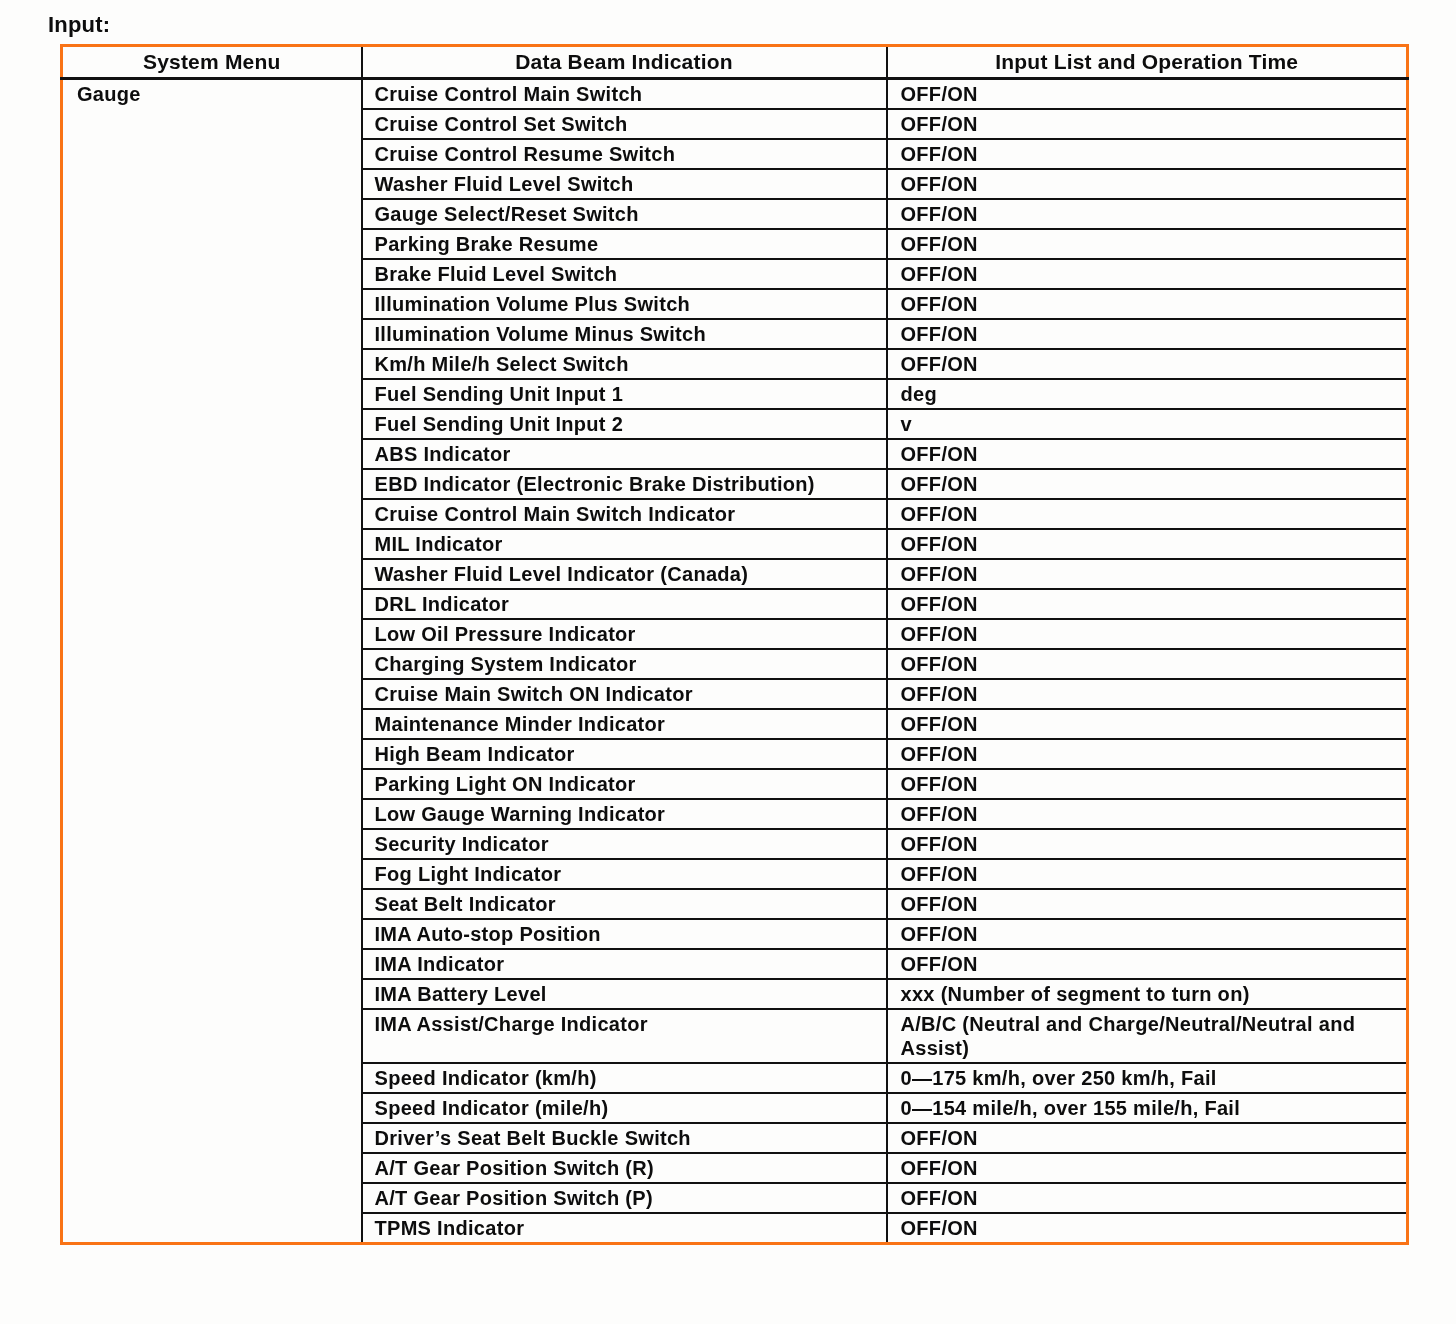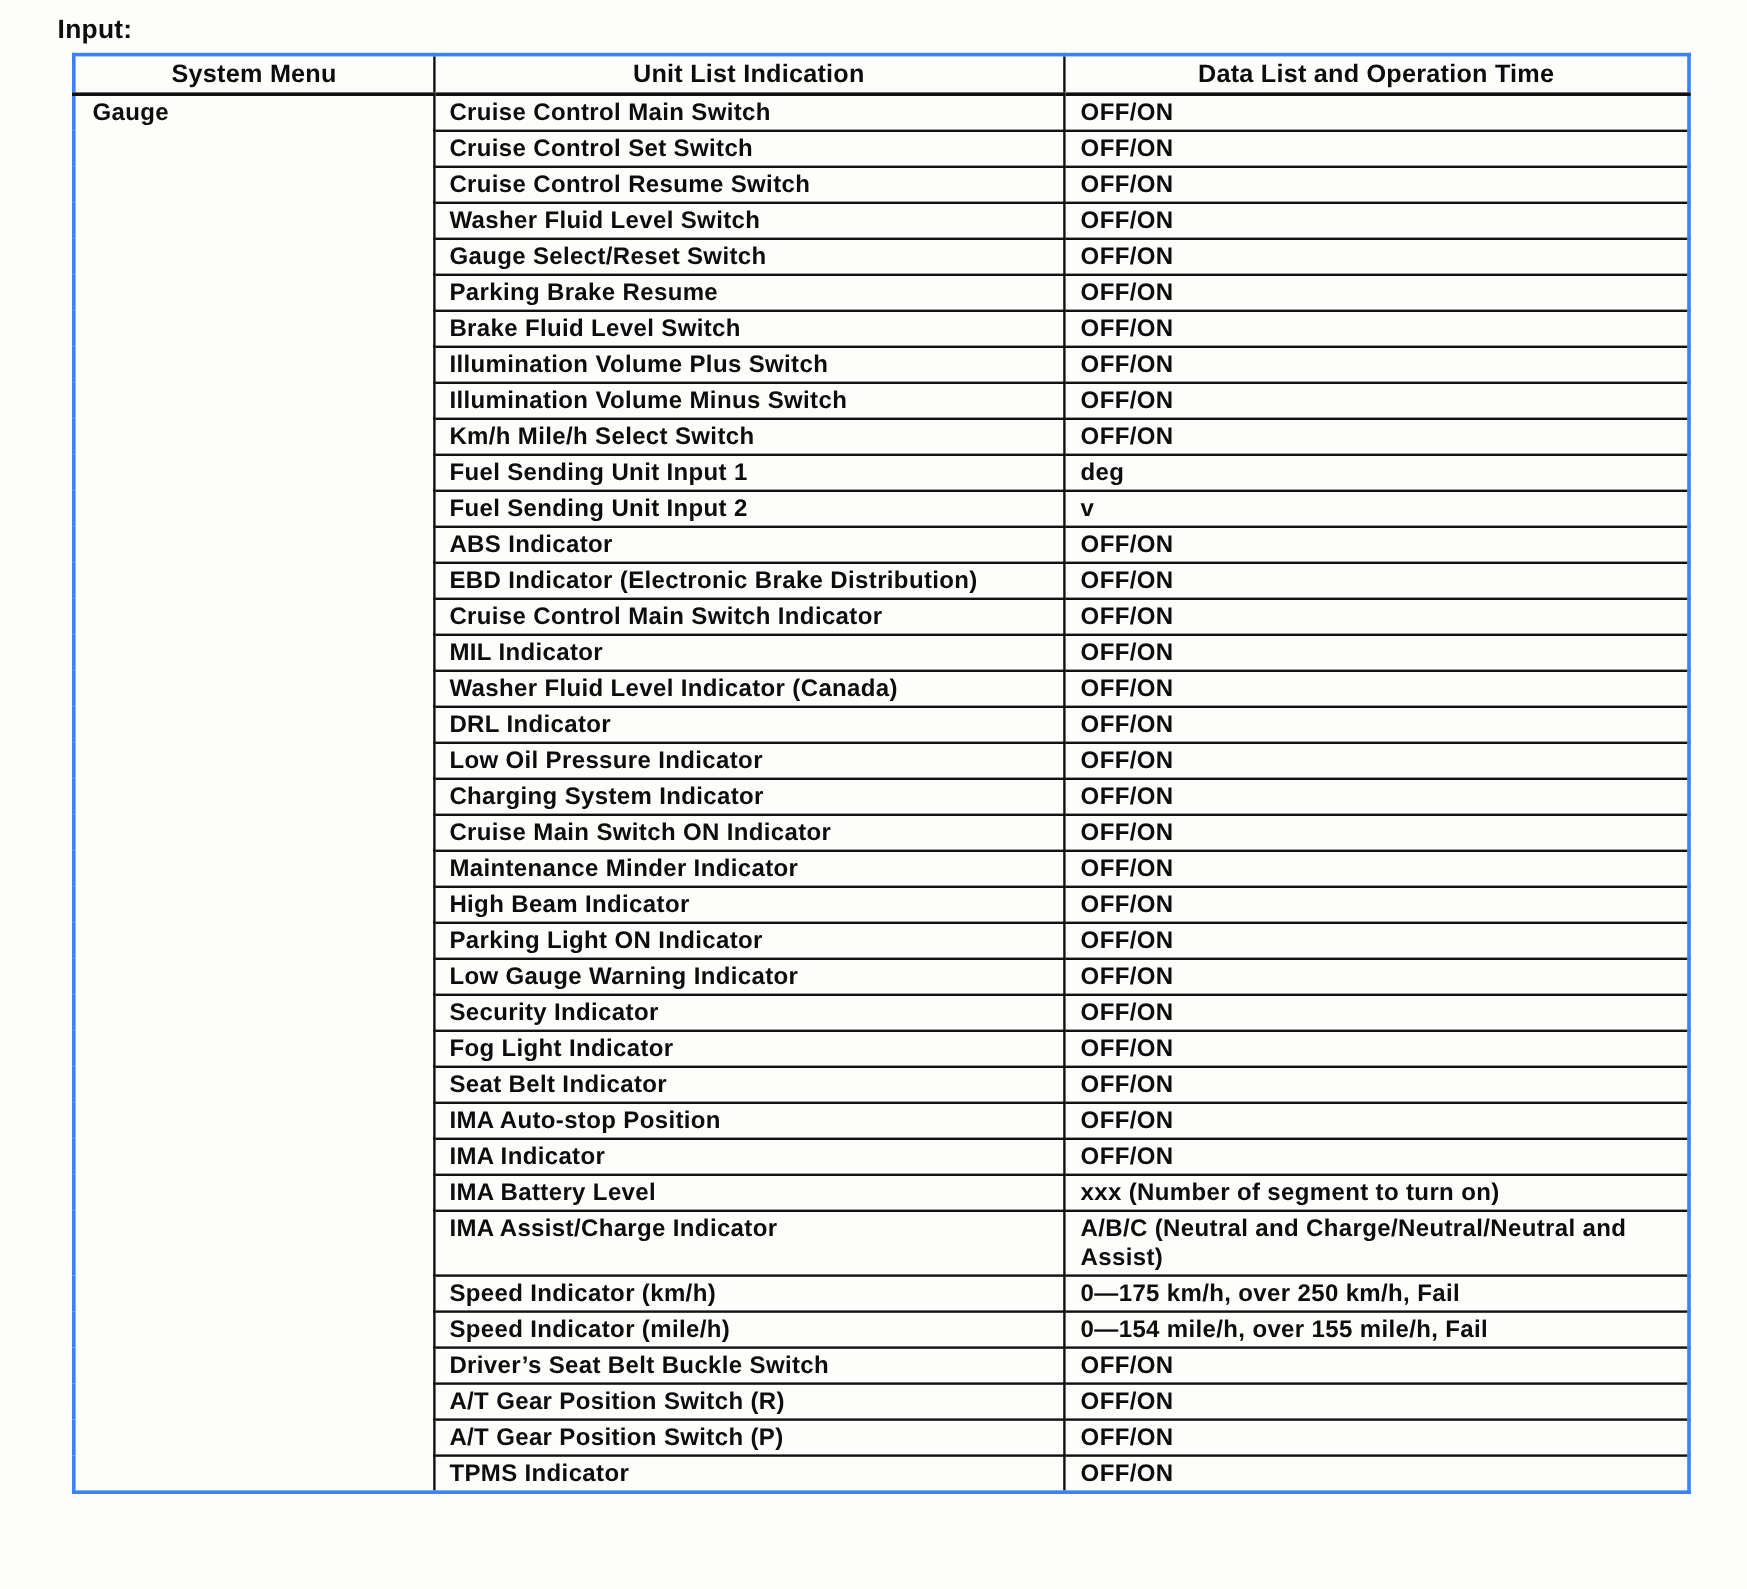--- a/index.html
+++ b/index.html
@@ -20,21 +20,21 @@
     font-size: 22px;
     font-weight: bold;
     letter-spacing: 0.2px;
     margin: 0 0 6px 0;
   }
   table.data-table {
     border-collapse: collapse;
     table-layout: fixed;
     width: 1346px;
     margin-left: 12px;
-    border: 3px solid #3b82f6;
+    border: 3px solid #f97316;
   }
   th {
     border: 2px solid #111;
     border-bottom: 3px solid #111;
     font-size: 21px;
     font-weight: bold;
     text-align: center;
     padding: 2px 6px;
     line-height: 26px;
     letter-spacing: 0.2px;
@@ -65,22 +65,22 @@
 
   <table class="data-table">
     <colgroup>
       <col style="width:300px">
       <col style="width:525px">
       <col style="width:521px">
     </colgroup>
     <thead>
       <tr>
         <th>System Menu</th>
-        <th>Unit List Indication</th>
-        <th>Data List and Operation Time</th>
+        <th>Data Beam Indication</th>
+        <th>Input List and Operation Time</th>
       </tr>
     </thead>
     <tbody>
         <tr>
           <td class="system-cell" rowspan="38">Gauge</td>
           <td class="ind-cell">Cruise Control Main Switch</td>
           <td class="val-cell">OFF/ON</td>
         </tr>
         <tr>
           <td class="ind-cell">Cruise Control Set Switch</td>

